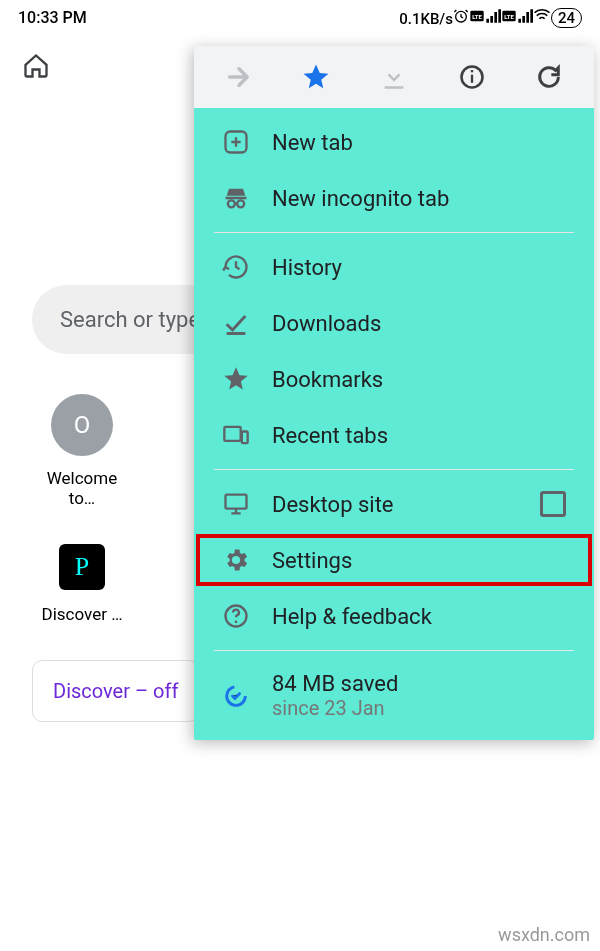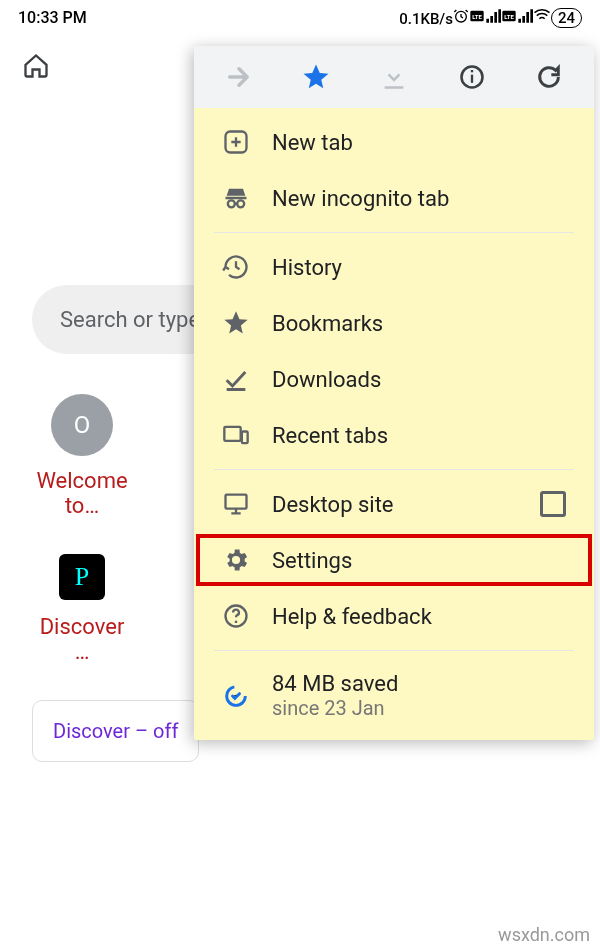--- a/index.html
+++ b/index.html
@@ -64,21 +64,21 @@
       height: 62px;
       border-radius: 50%;
       background: #9aa0a6;
       color: #fff;
       display: flex;
       align-items: center;
       justify-content: center;
       font-size: 24px;
       margin-bottom: 12px;
     }
-    .shortcut .lbl { font-size: 22px; color: #b91c1c; text-align: center; }
+    .shortcut .lbl { font-size: 17px; color: #000000; text-align: center; }
     .shortcuts.row2 { margin-top: 28px; }
     .p-tile {
       width: 46px; height: 46px; background: #000; color: #0ff; border-radius: 6px;
       display: flex; align-items: center; justify-content: center; font-family: serif; font-size: 26px;
       margin: 8px auto 14px;
     }
     .discover-pill {
       margin-top: 36px;
       border: 1px solid #ddd;
       border-radius: 10px;
@@ -86,21 +86,21 @@
       font-size: 20px;
       color: #6d28d9;
       width: fit-content;
     }
     
     .menu-panel {
       position: absolute;
       top: 46px;
       right: 6px;
       width: 400px;
-      background: #fef9c3;
+      background: #5eead4;
       box-shadow: -2px 3px 16px rgba(0,0,0,0.28);
       border-radius: 2px;
     }
     .menu-toolbar {
       background: #f1f3f4;
       display: flex;
       justify-content: space-around;
       align-items: center;
       padding: 16px 6px;
     }
@@ -253,32 +253,32 @@
       <span class="micon">
         <svg width="28" height="28" viewBox="0 0 24 24">
             <path fill="none" stroke="#5f6368" stroke-width="2" d="M3 12a9 9 0 1 1 3 6.7M3 12l-2 3M3 12l3 2M12 7v5l3 2"></path>
           </svg>
       </span>
       <span>History</span>
     </div>
     <div class="menu-item">
       <span class="micon">
         <svg width="28" height="28" viewBox="0 0 24 24">
+            <path fill="none" stroke="#5f6368" stroke-width="2.5" d="M4 13l5 5L20 6M4 21h16"></path>
+          </svg>
+      </span>
+      <span>Downloads</span>
+    </div>
+    <div class="menu-item">
+      <span class="micon">
+        <svg width="28" height="28" viewBox="0 0 24 24">
             <path fill="#5f6368" d="M12 17.3 6.2 21l1.6-6.8L2 9.3l7-.6L12 2l3 6.7 7 .6-5.8 4.9L17.8 21z"></path>
           </svg>
       </span>
       <span>Bookmarks</span>
-    </div>
-    <div class="menu-item">
-      <span class="micon">
-        <svg width="28" height="28" viewBox="0 0 24 24">
-            <path fill="none" stroke="#5f6368" stroke-width="2.5" d="M4 13l5 5L20 6M4 21h16"></path>
-          </svg>
-      </span>
-      <span>Downloads</span>
     </div>
     <div class="menu-item">
       <span class="micon">
         <svg width="28" height="28" viewBox="0 0 24 24">
             <rect x="2" y="5" width="14" height="12" rx="1" fill="none" stroke="#5f6368" stroke-width="2"></rect>
             <rect x="17" y="9" width="5" height="10" rx="1" fill="none" stroke="#5f6368" stroke-width="2"></rect>
           </svg>
       </span>
       <span>Recent tabs</span>
     </div>

